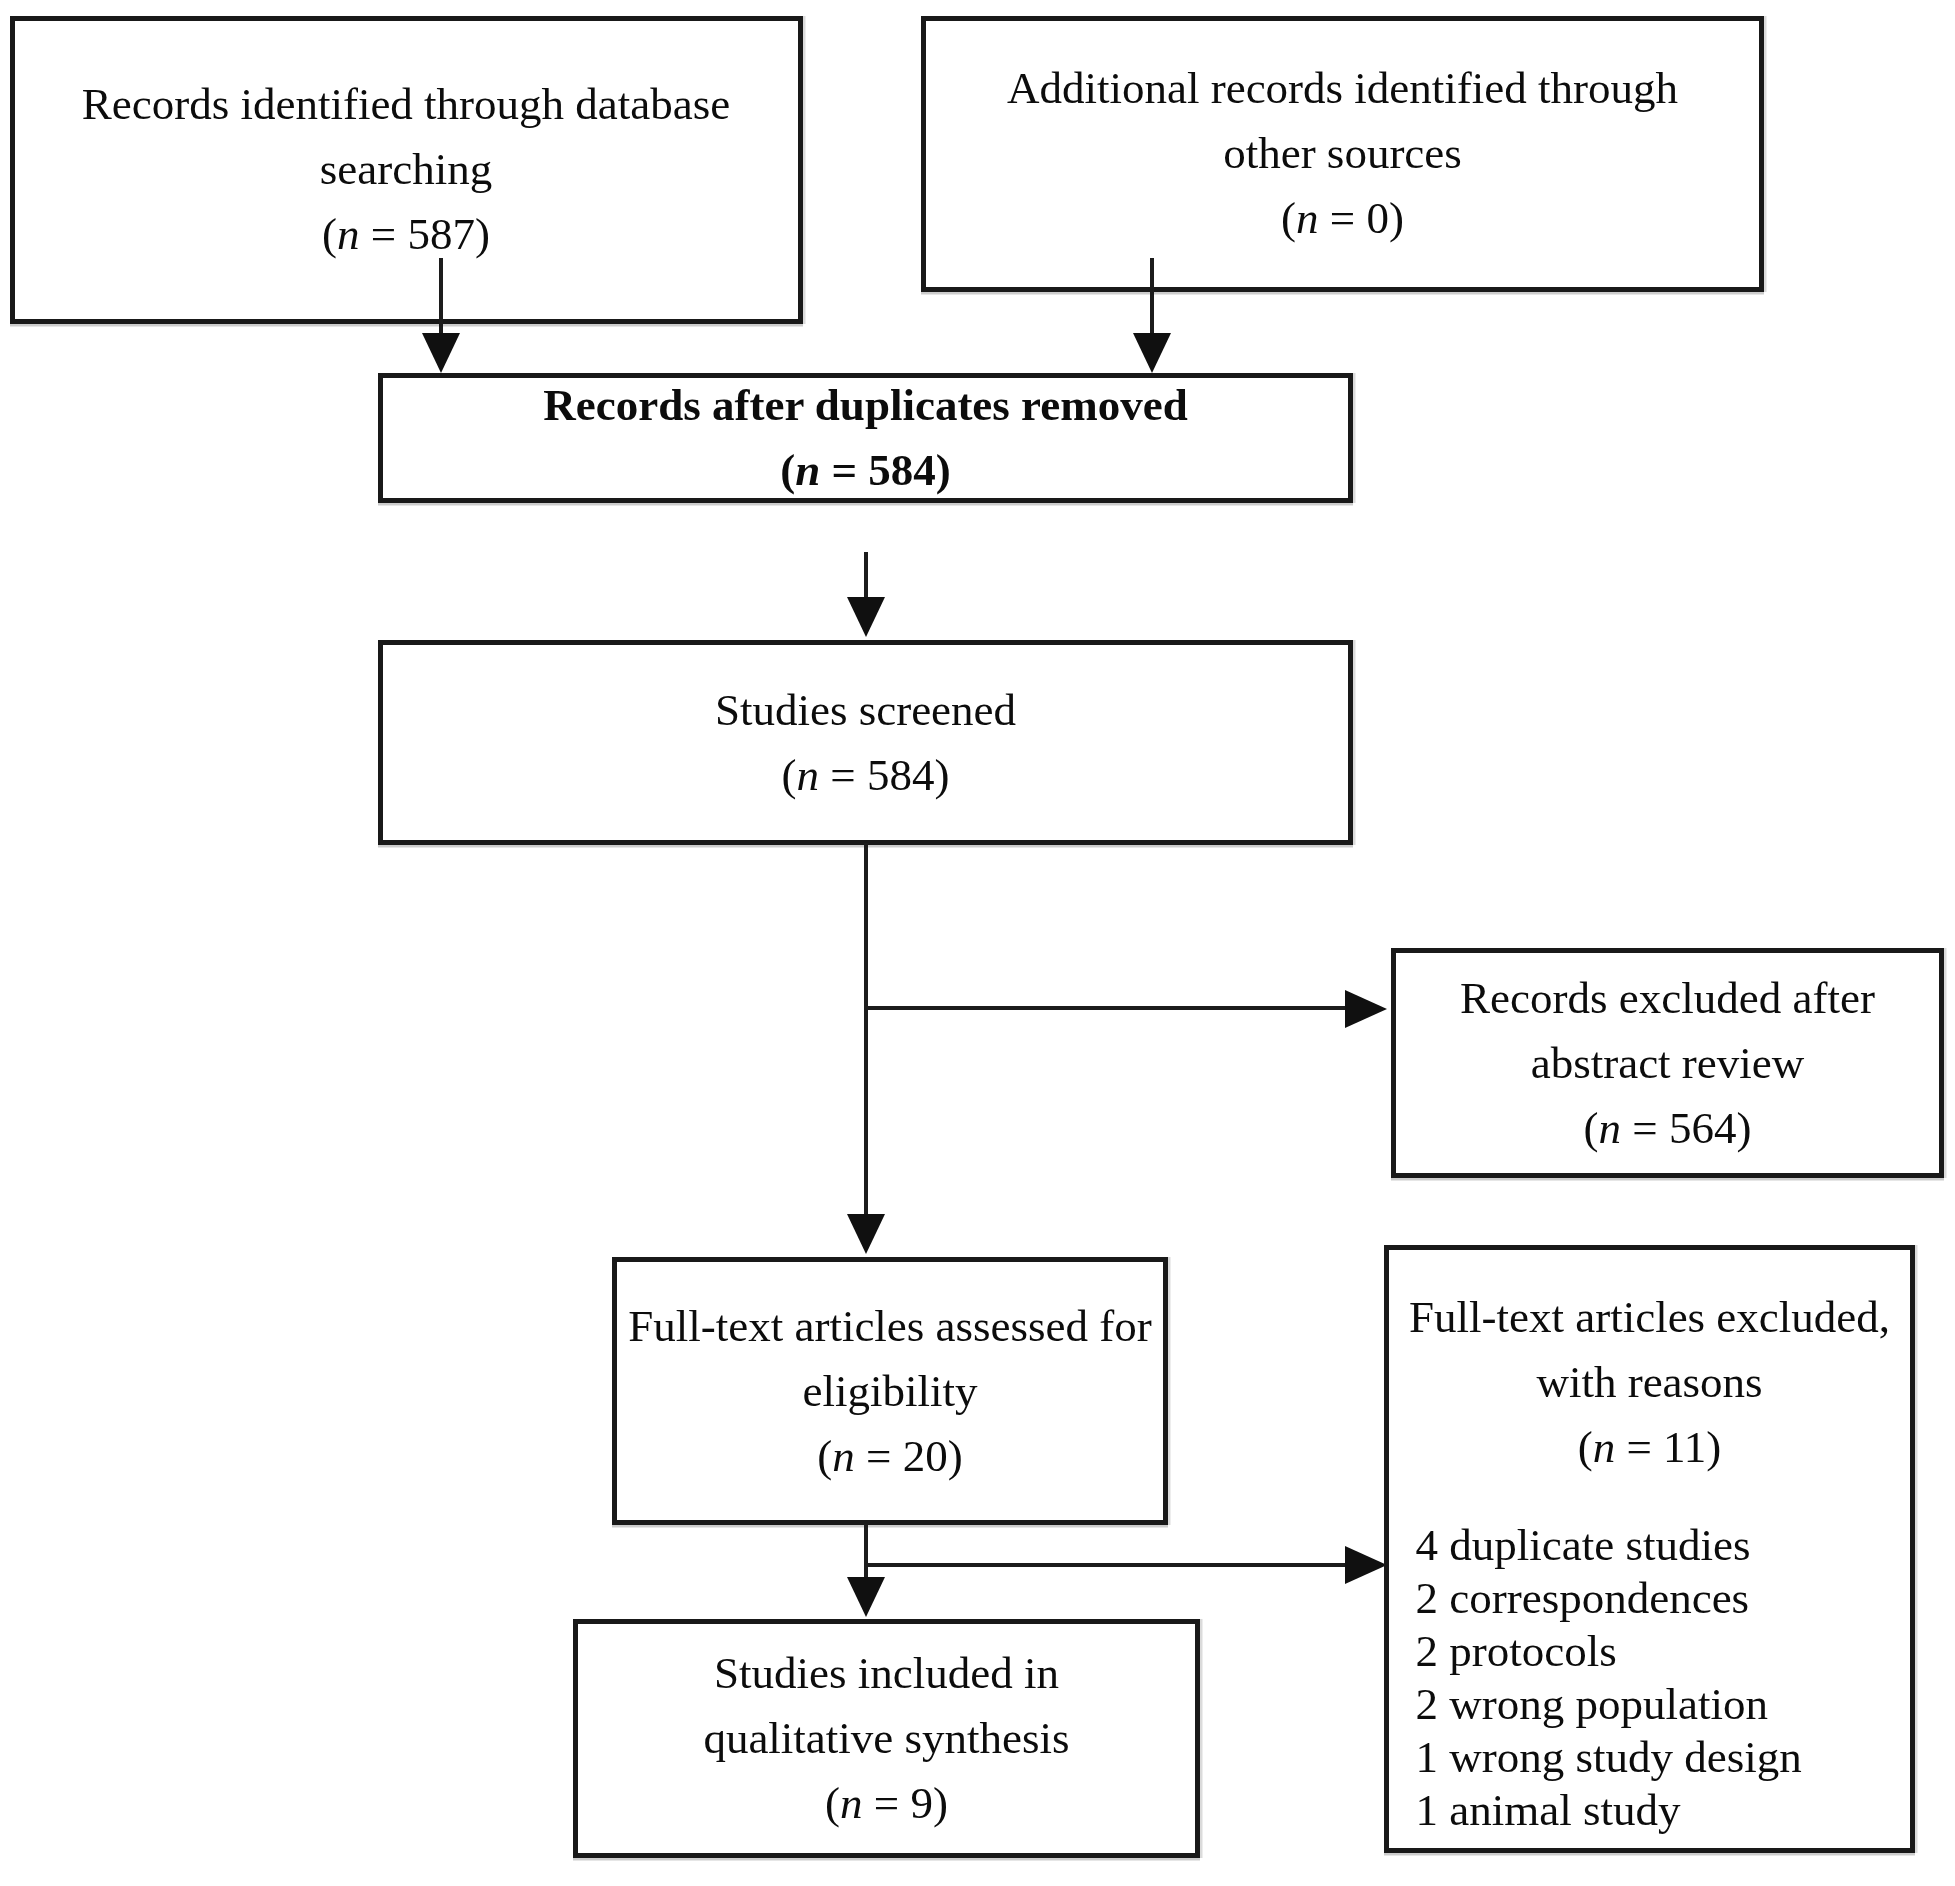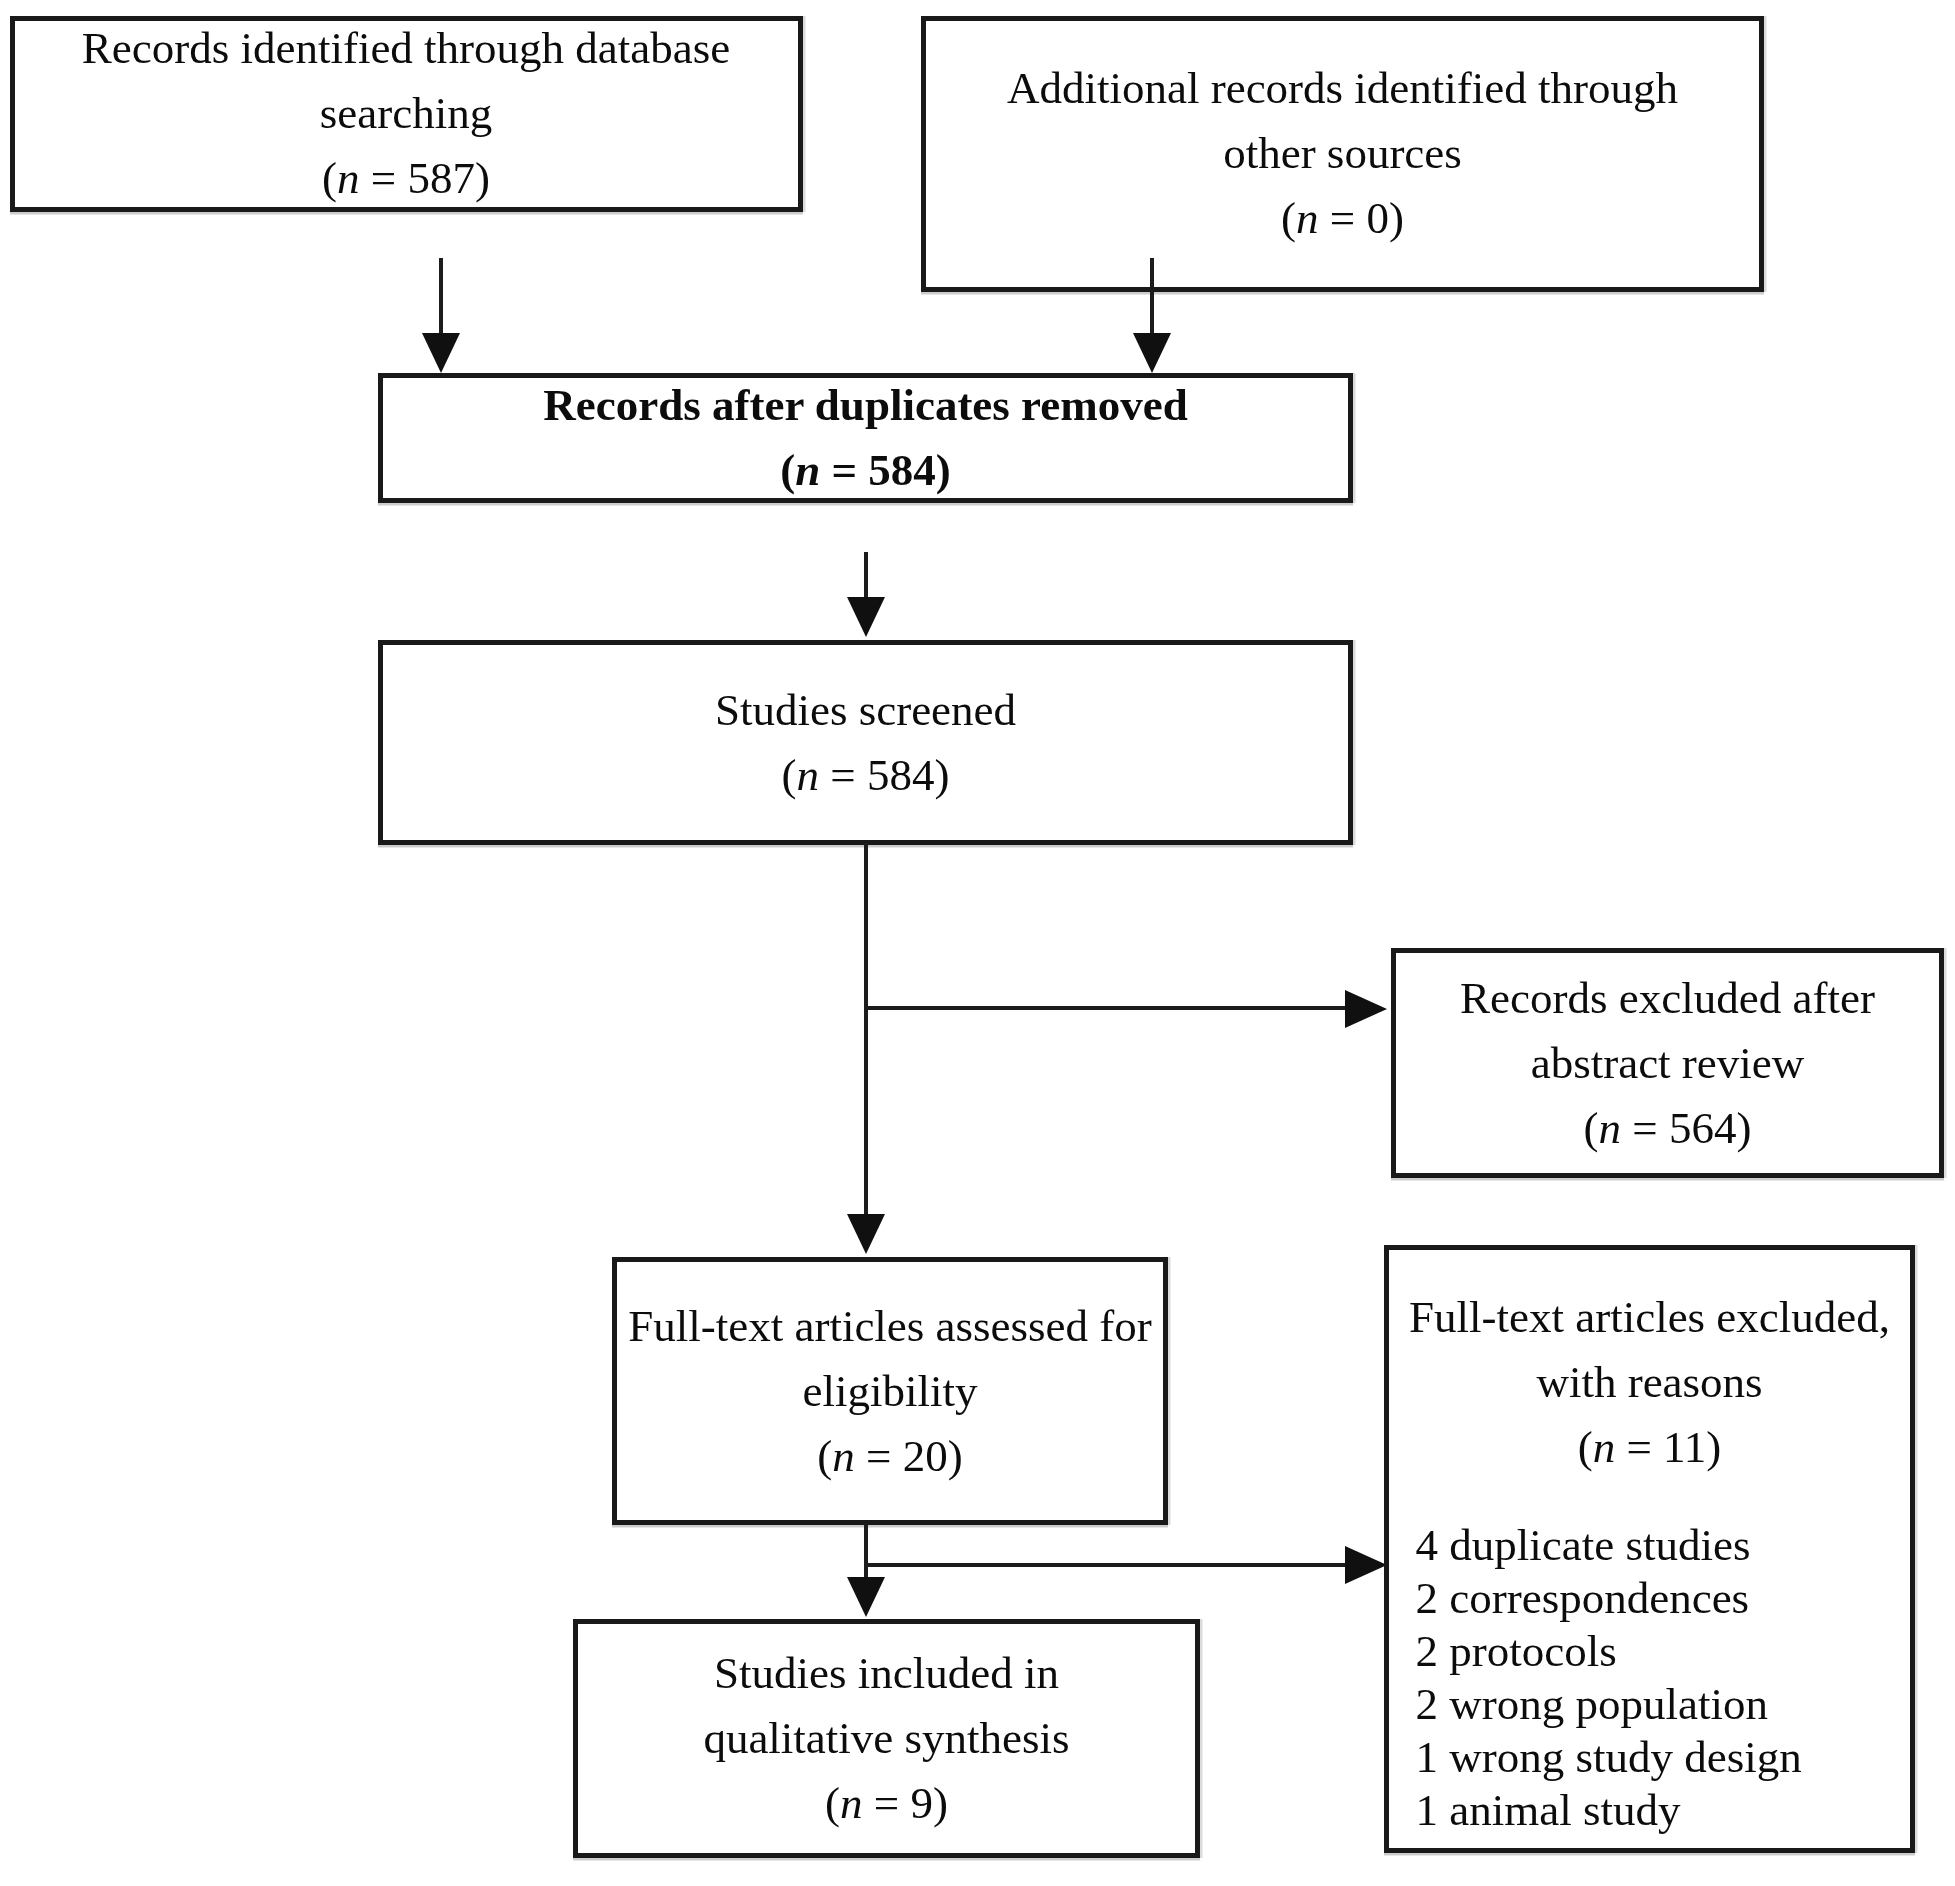--- a/index.html
+++ b/index.html
@@ -71,21 +71,21 @@
     border-top: 19px solid transparent;
     border-bottom: 19px solid transparent;
     border-left: 42px solid #101010;
   }
 </style>
 </head>
 <body>
 
 <div id="canvas">
 
-  <div class="box" style="left:9.5px; top:15.8px; width:793px; height:196px;">
+  <div class="box" style="left:9.5px; top:15.8px; width:793px; height:308px;">
     <div class="line">Records identified through database</div>
     <div class="line">searching</div>
     <div class="line cnt"><span>(</span><em>n</em><span> = 587)</span></div>
   </div>
 
   <div class="box" style="left:921px; top:15.8px; width:843px; height:276px;">
     <div class="line">Additional records identified through</div>
     <div class="line">other sources</div>
     <div class="line cnt"><span>(</span><em>n</em><span> = 0)</span></div>
   </div>

